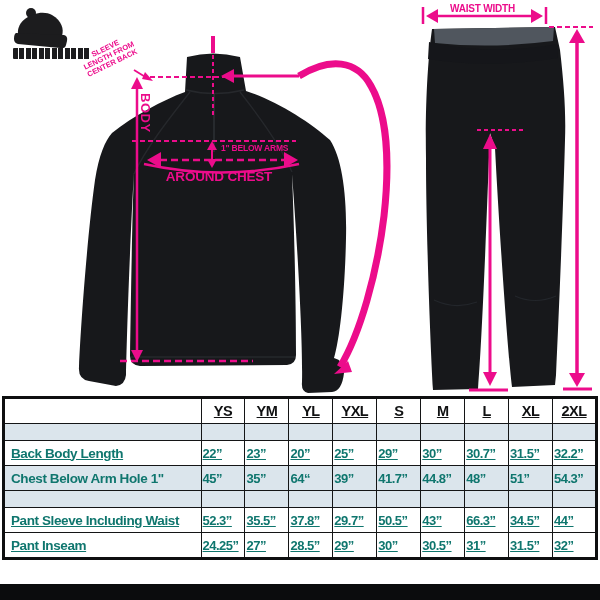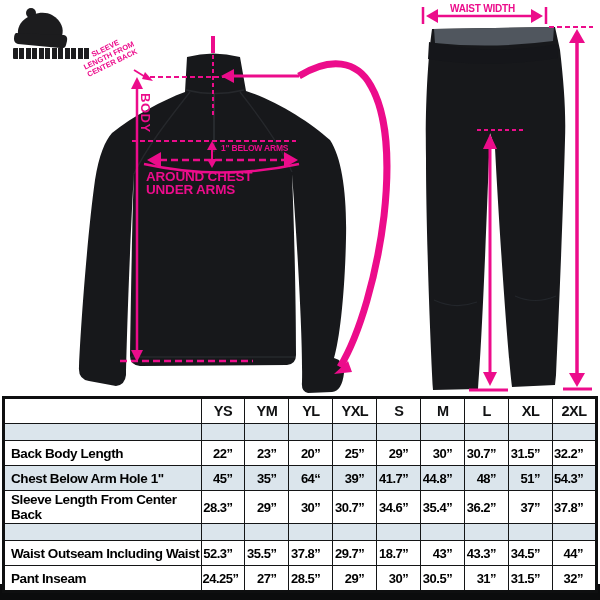--- a/index.html
+++ b/index.html
@@ -8,39 +8,39 @@
   
   .diagram{position:absolute;left:0;top:0;width:600px;height:396px;}
   .diagram svg{position:absolute;left:0;top:0;}
   .plabel{position:absolute;color:#ec0c8b;font-weight:bold;white-space:nowrap;}
   .lbl-sleeve{left:74px;top:44px;width:70px;font-size:7.5px;line-height:8px;
               text-align:center;transform:rotate(-26deg);white-space:normal;}
   .lbl-body{left:153px;top:93px;font-size:13px;letter-spacing:.5px;
             transform:rotate(90deg);transform-origin:left top;}
   .lbl-below{left:221px;top:143px;font-size:8.5px;letter-spacing:-.2px;}
   .lbl-chest{left:146px;top:170px;width:146px;font-size:13.5px;line-height:13px;
-             white-space:normal;letter-spacing:-.2px;}
+             text-align:center;white-space:normal;letter-spacing:-.2px;}
   .lbl-waist{left:450px;top:3px;width:94px;font-size:10px;text-align:left;letter-spacing:-.2px;}
   .wordmark{position:absolute;left:13px;top:48px;width:77px;height:11px;border-radius:1px;
             background:repeating-linear-gradient(90deg,#1c1c1e 0 5px,#ffffff 5px 6.5px);}
   
   .bottom-strip{position:absolute;left:0;top:584px;width:600px;height:16px;background:#0b0c0d;}
   table.size{position:absolute;left:2px;top:396px;width:596px;border-collapse:collapse;
              background:#fff;border:3px solid #0e0f10;table-layout:fixed;}
   table.size td,table.size th{border:1.5px solid #141516;overflow:hidden;}
   col.c-label{width:196px;}
   col.c-size{width:43.6px;}
   tr.hdr td{height:22px;font-size:14.5px;font-weight:bold;text-align:center;
             letter-spacing:-.5px;color:#101112;}
   tr.spacer td{height:14px;background:#dbe5ec;}
-  tr.data td{height:22px;font-size:13px;font-weight:bold;color:#000000;letter-spacing:-.5px;}
+  tr.data td{height:22px;font-size:13px;font-weight:bold;color:#0f766e;letter-spacing:-.5px;}
   tr.data td.lbl{text-align:left;padding-left:6px;font-size:13.5px;letter-spacing:-.4px;}
-  tr.data td.val{text-align:right;padding-right:12px;}
+  tr.data td.val{padding-right:12px;}
   tr.blue td{background:#dbe5ec;}
-  tr.white td{background:#ffffff;}
+  tr.white td{background:#ffffff;text-decoration:underline;}
 </style>
 </head>
 <body>
 
 <div class="stage">
 
   <div class="diagram">
     <svg width="600" height="396" viewBox="0 0 600 396">
 
       <g fill="#1c1c1e">
@@ -130,21 +130,20 @@
 
     <div class="plabel lbl-sleeve">
       <span style="display:block">SLEEVE</span>
       <span style="display:block">LENGTH FROM</span>
       <span style="display:block">CENTER BACK</span>
     </div>
     <div class="plabel lbl-body">BODY</div>
     <div class="plabel lbl-below">1" BELOW ARMS</div>
     <div class="plabel lbl-chest">
       <span style="display:block">AROUND CHEST</span>
-      <span style="display:block">UNDER ARMS</span>
     </div>
     <div class="plabel lbl-waist">WAIST WIDTH</div>
   </div>
 
   <div class="bottom-strip"></div>
   <table class="size">
     <colgroup>
         <col class="c-label">
         <col class="c-size">
         <col class="c-size">
@@ -198,53 +197,41 @@
       <td class="val">45”</td>
       <td class="val">35”</td>
       <td class="val">64“</td>
       <td class="val">39”</td>
       <td class="val">41.7”</td>
       <td class="val">44.8”</td>
       <td class="val">48”</td>
       <td class="val">51”</td>
       <td class="val">54.3”</td>
     </tr>
-    <tr class="data white">
-      <td class="lbl">Sleeve Length From Center Back</td>
-      <td class="val">28.3”</td>
-      <td class="val">29”</td>
-      <td class="val">30”</td>
-      <td class="val">30.7”</td>
-      <td class="val">34.6”</td>
-      <td class="val">35.4”</td>
-      <td class="val">36.2”</td>
-      <td class="val">37”</td>
-      <td class="val">37.8”</td>
-    </tr>
     <tr class="spacer">
       <td></td>
           <td></td>
           <td></td>
           <td></td>
           <td></td>
           <td></td>
           <td></td>
           <td></td>
           <td></td>
           <td></td>
     </tr>
     <tr class="data white">
-      <td class="lbl">Waist Outseam Including Waist</td>
+      <td class="lbl">Pant Sleeve Including Waist</td>
       <td class="val">52.3”</td>
       <td class="val">35.5”</td>
       <td class="val">37.8”</td>
       <td class="val">29.7”</td>
-      <td class="val">18.7”</td>
+      <td class="val">50.5”</td>
       <td class="val">43”</td>
-      <td class="val">43.3”</td>
+      <td class="val">66.3”</td>
       <td class="val">34.5”</td>
       <td class="val">44”</td>
     </tr>
     <tr class="data white">
       <td class="lbl">Pant Inseam</td>
       <td class="val">24.25”</td>
       <td class="val">27”</td>
       <td class="val">28.5”</td>
       <td class="val">29”</td>
       <td class="val">30”</td>

